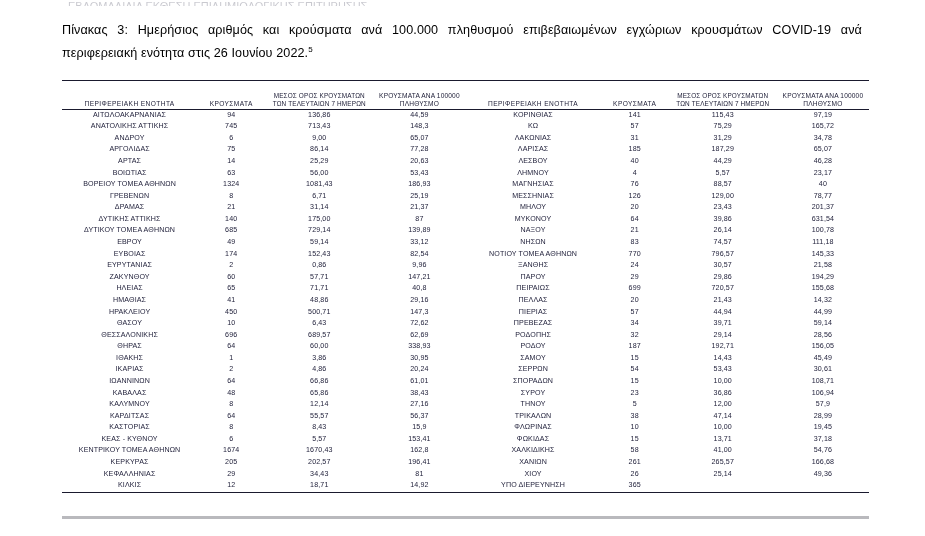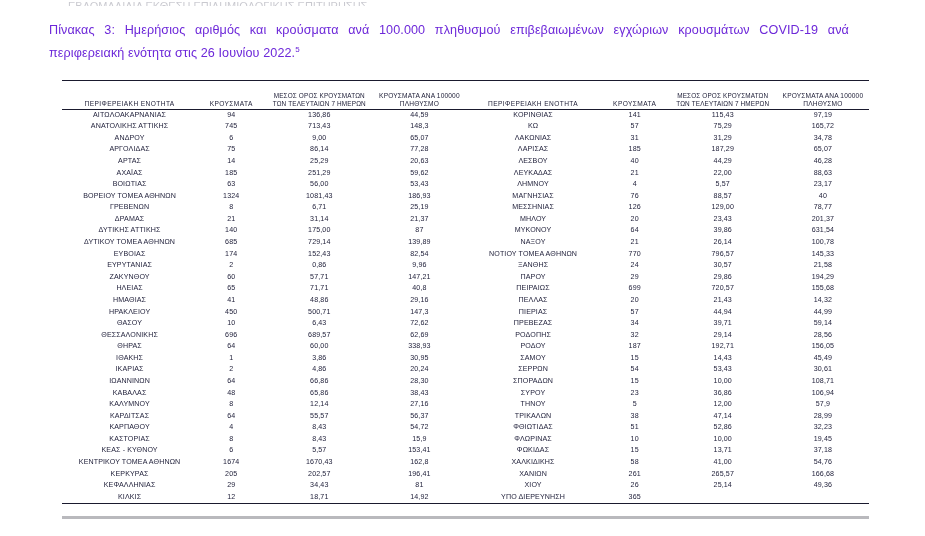--- a/index.html
+++ b/index.html
@@ -28,25 +28,25 @@
     opacity: 0.25;
     font-size: 11px;
     line-height: 12px;
     color: #2b2b45;
     white-space: nowrap;
   }
 
   .caption {
     position: absolute;
     top: 20px;
-    left: 49px;
+    left: 62px;
     width: 800px;
     font-size: 12.6px;
     line-height: 20px;
-    color: #6d28d9;
+    color: #000000;
     text-align: justify;
     letter-spacing: 0.1px;
   }
   .caption .cap-label {
     font-weight: normal;
   }
   .caption sup {
     font-size: 8px;
     vertical-align: super;
   }
@@ -211,30 +211,20 @@
           <td>ΑΡΤΑΣ</td>
           <td>14</td>
           <td>25,29</td>
           <td>20,63</td>
           <td>ΛΕΣΒΟΥ</td>
           <td>40</td>
           <td>44,29</td>
           <td>46,28</td>
         </tr>
         <tr>
-          <td>ΑΧΑΪΑΣ</td>
-          <td>185</td>
-          <td>251,29</td>
-          <td>59,62</td>
-          <td>ΛΕΥΚΑΔΑΣ</td>
-          <td>21</td>
-          <td>22,00</td>
-          <td>88,63</td>
-        </tr>
-        <tr>
           <td>ΒΟΙΩΤΙΑΣ</td>
           <td>63</td>
           <td>56,00</td>
           <td>53,43</td>
           <td>ΛΗΜΝΟΥ</td>
           <td>4</td>
           <td>5,57</td>
           <td>23,17</td>
         </tr>
         <tr>
@@ -281,20 +271,30 @@
           <td>ΔΥΤΙΚΟΥ ΤΟΜΕΑ ΑΘΗΝΩΝ</td>
           <td>685</td>
           <td>729,14</td>
           <td>139,89</td>
           <td>ΝΑΞΟΥ</td>
           <td>21</td>
           <td>26,14</td>
           <td>100,78</td>
         </tr>
         <tr>
+          <td>ΕΒΡΟΥ</td>
+          <td>49</td>
+          <td>59,14</td>
+          <td>33,12</td>
+          <td>ΝΗΣΩΝ</td>
+          <td>83</td>
+          <td>74,57</td>
+          <td>111,18</td>
+        </tr>
+        <tr>
           <td>ΕΥΒΟΙΑΣ</td>
           <td>174</td>
           <td>152,43</td>
           <td>82,54</td>
           <td>ΝΟΤΙΟΥ ΤΟΜΕΑ ΑΘΗΝΩΝ</td>
           <td>770</td>
           <td>796,57</td>
           <td>145,33</td>
         </tr>
         <tr>
@@ -394,21 +394,21 @@
           <td>20,24</td>
           <td>ΣΕΡΡΩΝ</td>
           <td>54</td>
           <td>53,43</td>
           <td>30,61</td>
         </tr>
         <tr>
           <td>ΙΩΑΝΝΙΝΩΝ</td>
           <td>64</td>
           <td>66,86</td>
-          <td>28,30</td>
+          <td>61,01</td>
           <td>ΣΠΟΡΑΔΩΝ</td>
           <td>15</td>
           <td>10,00</td>
           <td>108,71</td>
         </tr>
         <tr>
           <td>ΚΑΒΑΛΑΣ</td>
           <td>48</td>
           <td>65,86</td>
           <td>38,43</td>
@@ -431,30 +431,20 @@
           <td>ΚΑΡΔΙΤΣΑΣ</td>
           <td>64</td>
           <td>55,57</td>
           <td>56,37</td>
           <td>ΤΡΙΚΑΛΩΝ</td>
           <td>38</td>
           <td>47,14</td>
           <td>28,99</td>
         </tr>
         <tr>
-          <td>ΚΑΡΠΑΘΟΥ</td>
-          <td>4</td>
-          <td>8,43</td>
-          <td>54,72</td>
-          <td>ΦΘΙΩΤΙΔΑΣ</td>
-          <td>51</td>
-          <td>52,86</td>
-          <td>32,23</td>
-        </tr>
-        <tr>
           <td>ΚΑΣΤΟΡΙΑΣ</td>
           <td>8</td>
           <td>8,43</td>
           <td>15,9</td>
           <td>ΦΛΩΡΙΝΑΣ</td>
           <td>10</td>
           <td>10,00</td>
           <td>19,45</td>
         </tr>
         <tr>

